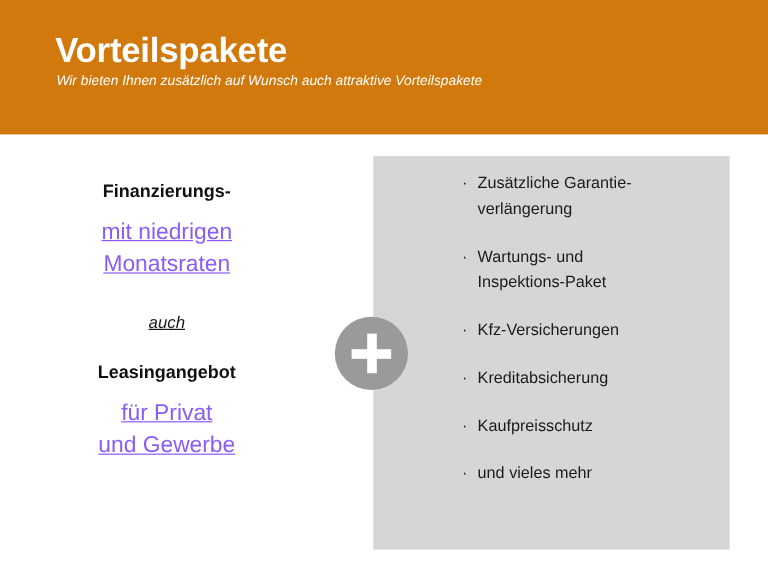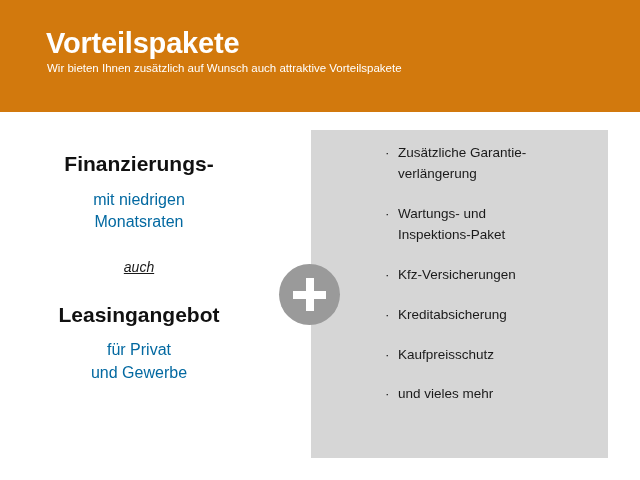--- a/index.html
+++ b/index.html
@@ -46,20 +46,21 @@
   }
   .header-subtitle {
     position: absolute;
     left: 47px;
     top: 62px;
     color: #ffffff;
     font-size: 11.5px;
     font-weight: normal;
     line-height: 1.2;
     white-space: nowrap;
+    font-style: italic;
   }
 
   
   .panel {
     position: absolute;
     left: 311px;
     top: 130px;
     width: 297px;
     height: 328px;
     background: #d6d6d6;
@@ -97,31 +98,32 @@
   
   .left-col {
     position: absolute;
     left: 26px;
     top: 150px;
     width: 226px;
     text-align: center;
   }
   .offer-heading {
     color: #111111;
-    font-size: 21px;
+    font-size: 15px;
     font-weight: bold;
     line-height: 1.32;
     margin: 0;
   }
   .offer-detail {
-    color: #0369a1;
-    font-size: 16px;
+    color: #8b5cf6;
+    font-size: 19px;
     font-weight: normal;
     line-height: 1.42;
     margin: 11px 0 0 0;
+    text-decoration: underline;
   }
   .or-divider {
     margin: 24px 0 0 0;
     color: #1a1a1a;
     font-size: 14px;
     font-style: italic;
     text-decoration: underline;
     line-height: 1.4;
   }
   .block-leasing {

